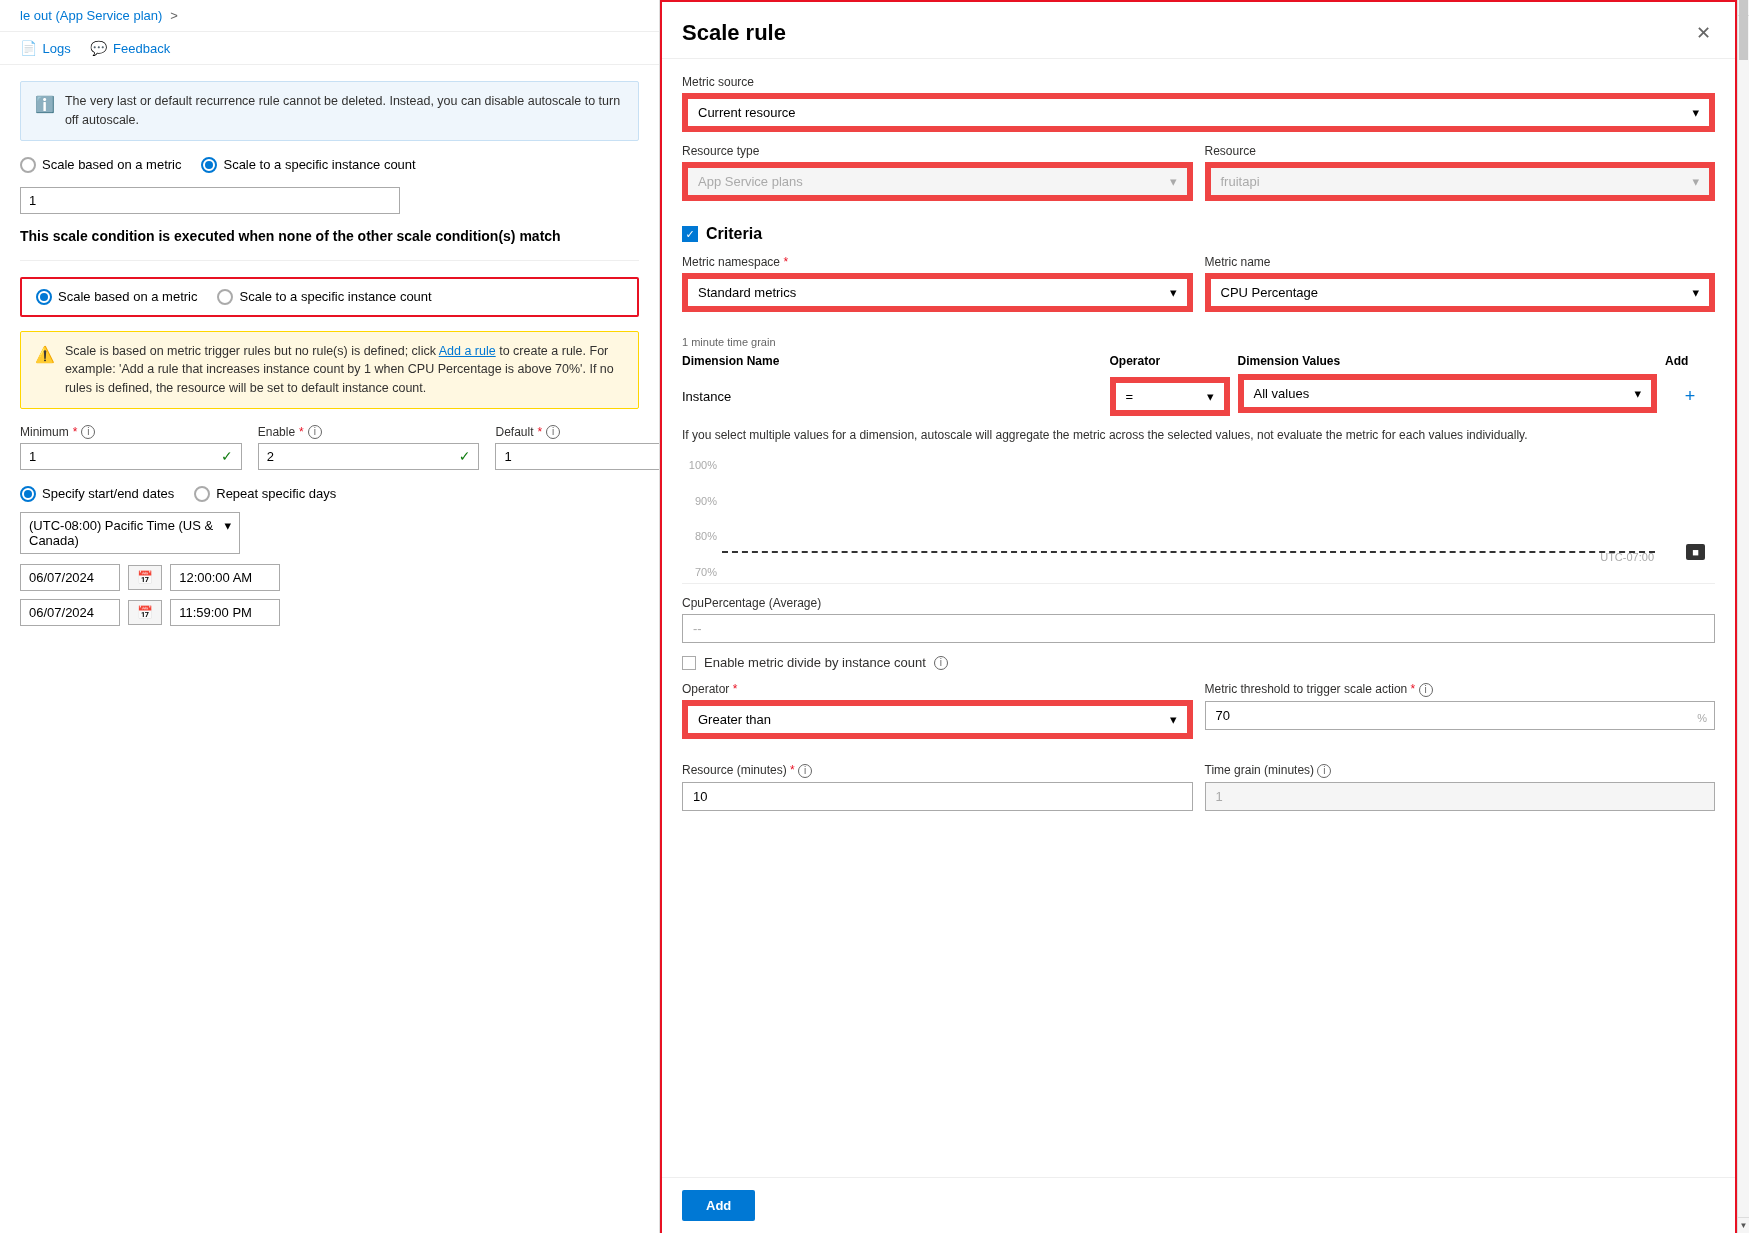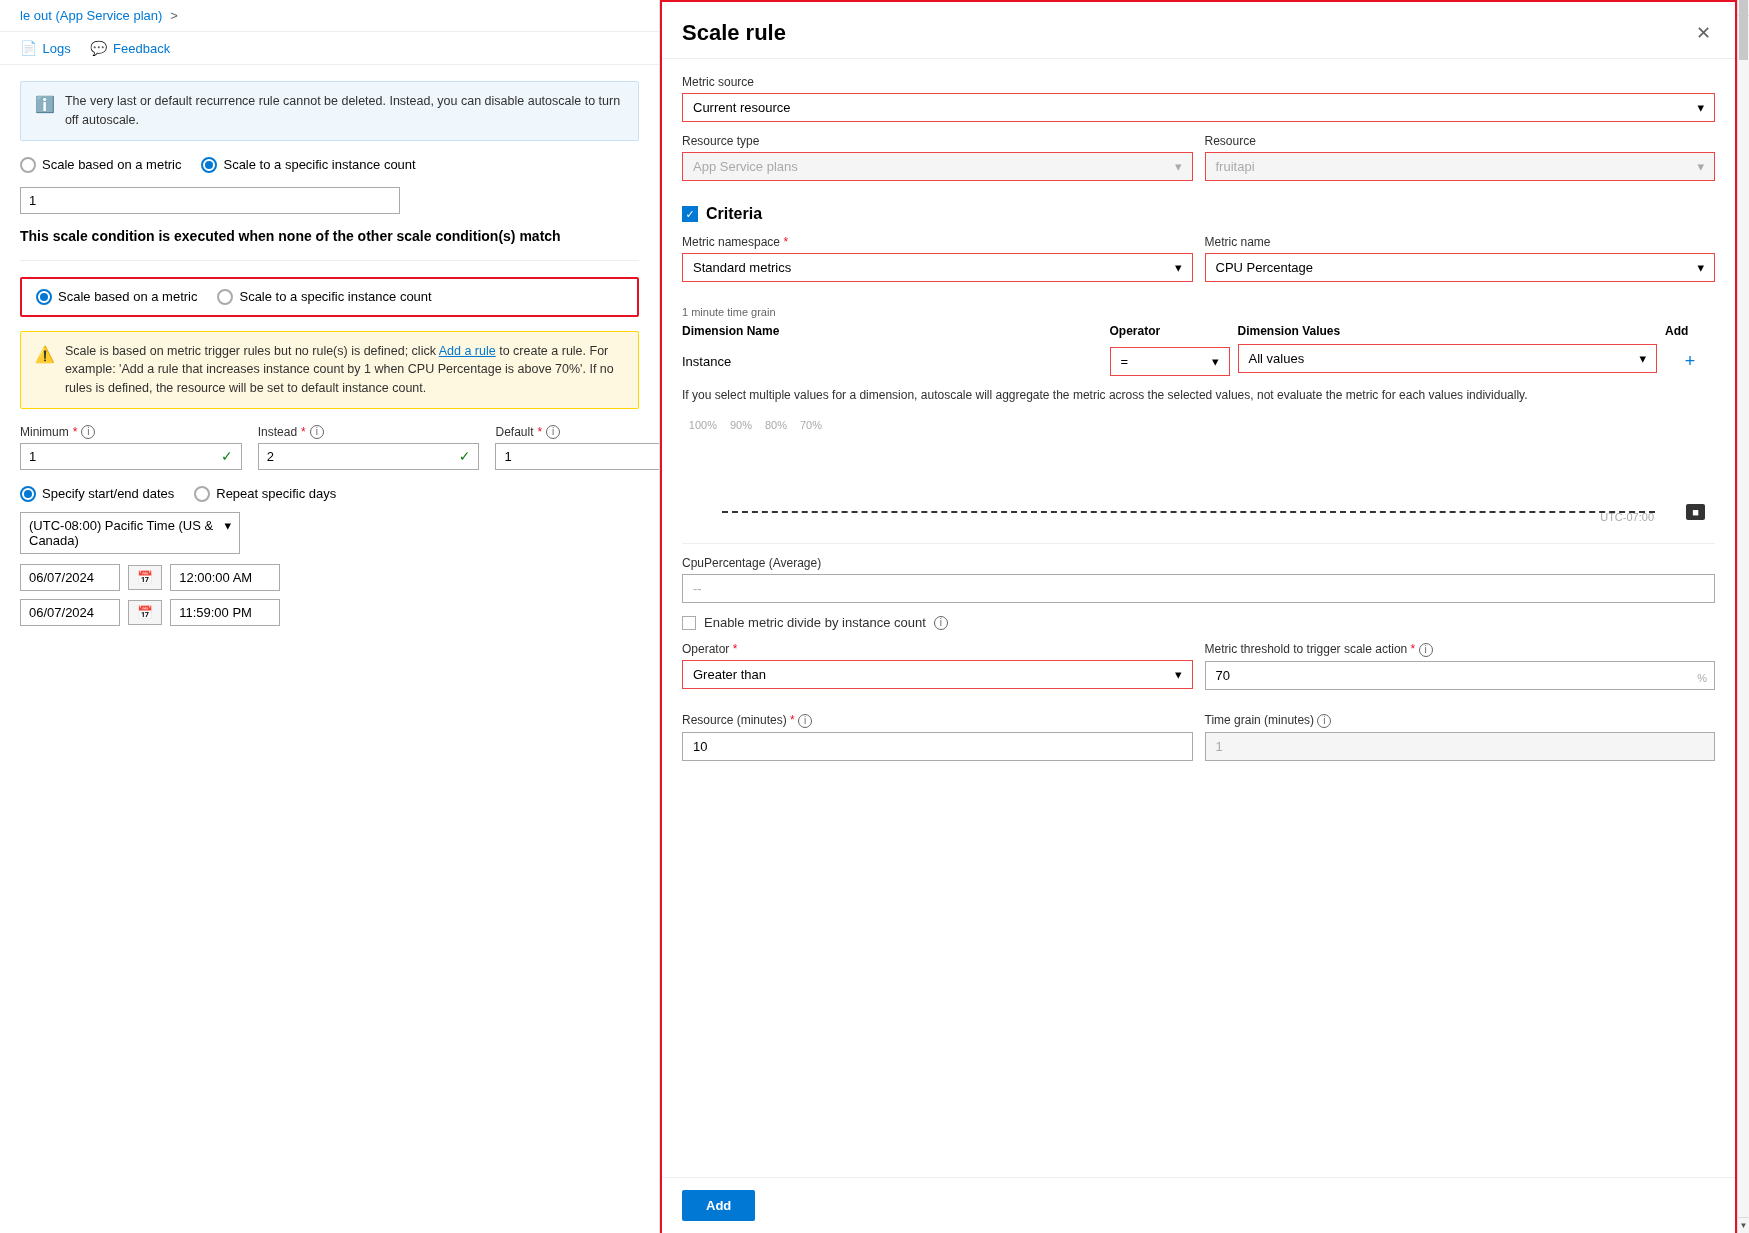--- a/index.html
+++ b/index.html
@@ -280,21 +280,21 @@
 
     .section-label {
       font-size: 12px;
       color: #323130;
       margin-bottom: 4px;
       font-weight: 400;
     }
 
     .dropdown-full {
       width: 100%;
-      border: 1px solid #ef4444;
+      border: 6px solid #ef4444;
       padding: 6px 10px;
       font-size: 13px;
       background: #fff;
       cursor: pointer;
       display: flex;
       align-items: flex-end;
       justify-content: space-between;
       margin-bottom: 12px;
     }
     .dropdown-full.disabled {
@@ -333,21 +333,21 @@
       height: 130px;
       margin-bottom: 12px;
       border-bottom: 1px solid #eee;
     }
     .chart-labels {
       position: absolute;
       left: 0;
       top: 0;
       bottom: 0;
       display: flex;
-      flex-direction: row;
+      flex-direction: column;
       justify-content: space-between;
       padding: 5px 0;
     }
     .chart-label {
       font-size: 11px;
       color: #aaa;
       width: 35px;
       text-align: right;
     }
     .chart-content {
@@ -590,21 +590,21 @@
           <span class="required-star">*</span>
           <div class="info-circle">i</div>
         </div>
         <div class="field-input-wrapper">
           <input class="field-input" type="text" value="1" style="">
           <span class="field-check">✓</span>
         </div>
       </div>
       <div class="field-group">
         <div class="field-label">
-          <span>Instead</span>
+          <span>Enable</span>
           <span class="required-star">*</span>
           <div class="info-circle">i</div>
         </div>
         <div class="field-input-wrapper">
           <input class="field-input" type="text" value="2" style="">
           <span class="field-check">✓</span>
         </div>
       </div>
       <div class="field-group">
         <div class="field-label">

